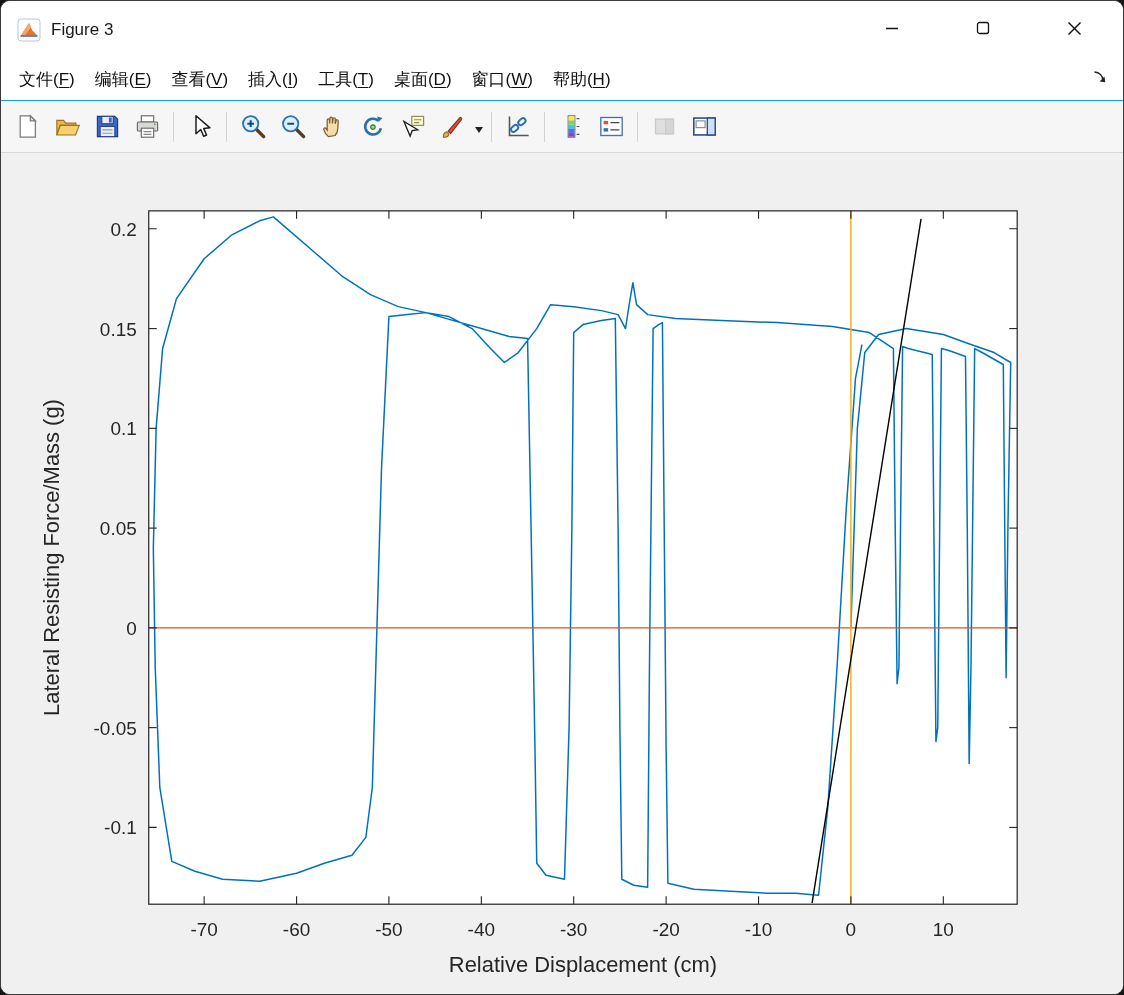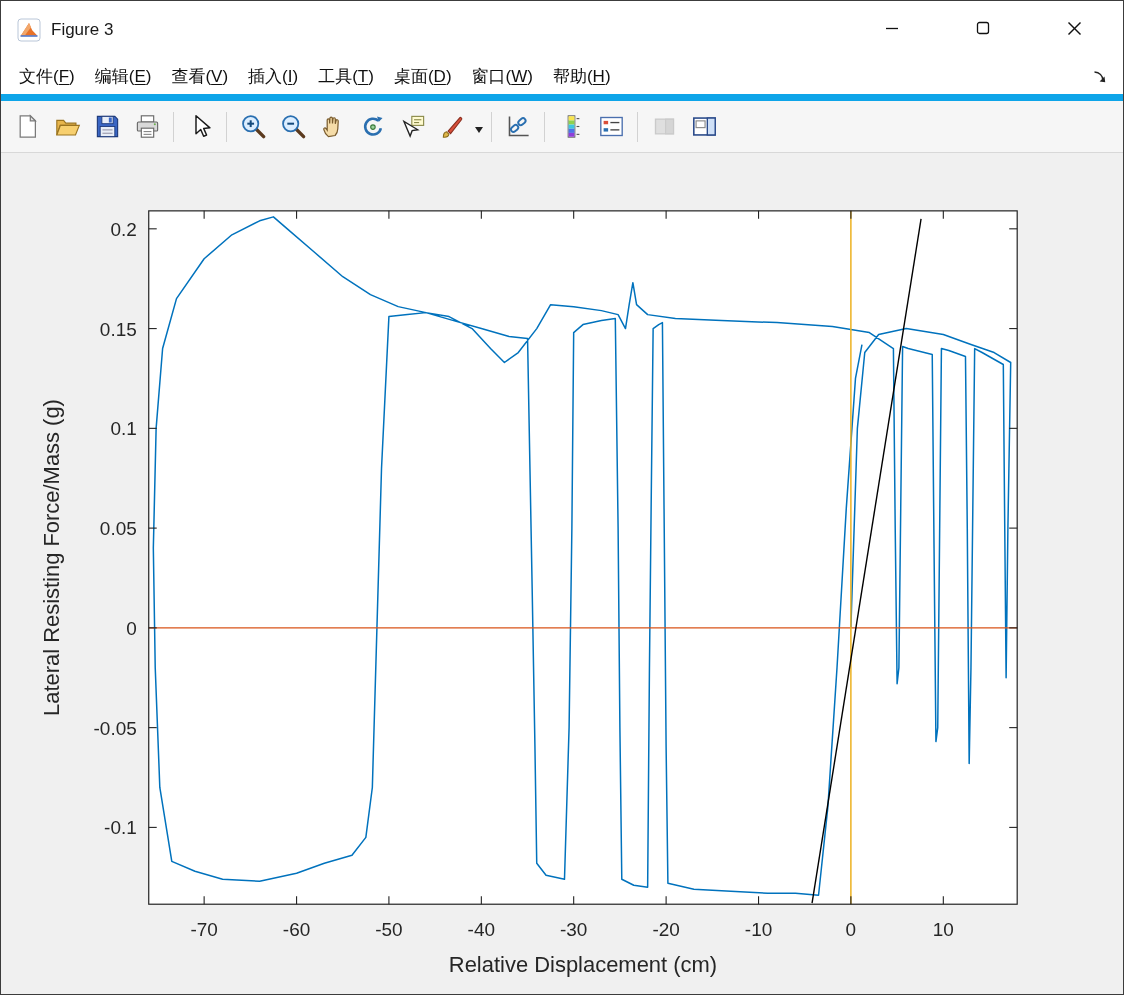--- a/index.html
+++ b/index.html
@@ -1,32 +1,32 @@
 <!DOCTYPE html>
 <html><head>
 <meta charset="utf-8">
 <style>
   *{margin:0;padding:0;box-sizing:border-box}
   html,body{width:1124px;height:995px;background:#141414;overflow:hidden;
     font-family:"Liberation Sans","DejaVu Sans",sans-serif}
   .window{position:absolute;inset:0;background:#f0f0f0;border:1px solid #3c3c3c;
-    border-radius:0;overflow:hidden;display:flex;flex-direction:column}
+    border-radius:10px;overflow:hidden;display:flex;flex-direction:column}
   
   .titlebar{height:58px;background:#ffffff;display:flex;align-items:center;
     padding-left:16px;flex:0 0 auto}
   .title-icon{width:24px;height:24px;margin-right:10px;display:inline-flex}
   .title-icon svg{width:24px;height:24px}
   .title-text{font-size:17px;color:#191919}
   .win-controls{margin-left:auto;display:flex;align-items:stretch;height:100%;
     gap:27px;padding-right:17px}
   .win-btn{width:64px;display:flex;align-items:center;justify-content:center;cursor:pointer}
   
   .menubar{height:42px;background:#ffffff;display:flex;align-items:center;
     padding:0 8px;font-size:17px;color:#101010;position:relative;flex:0 0 auto;
-    border-bottom:7px solid #0ea5e9}
+    border-bottom:1px solid #0ea5e9}
   .menu-item{padding:5px 10px;cursor:pointer;white-space:nowrap}
   .menu-item u{text-underline-offset:2px}
   .dock-btn{position:absolute;right:12px;top:9px;width:22px;height:22px;
     display:flex;align-items:center;justify-content:center;cursor:pointer}
   
   .toolbar{height:52px;background:#f6f6f6;border-bottom:1px solid #d8d8d8;
     display:flex;align-items:center;padding:0 6px;flex:0 0 auto}
   .tb-btn{width:40px;height:40px;display:flex;align-items:center;justify-content:center;
     border-radius:4px;cursor:pointer}
   .tb-btn.disabled{opacity:.5;cursor:default}

